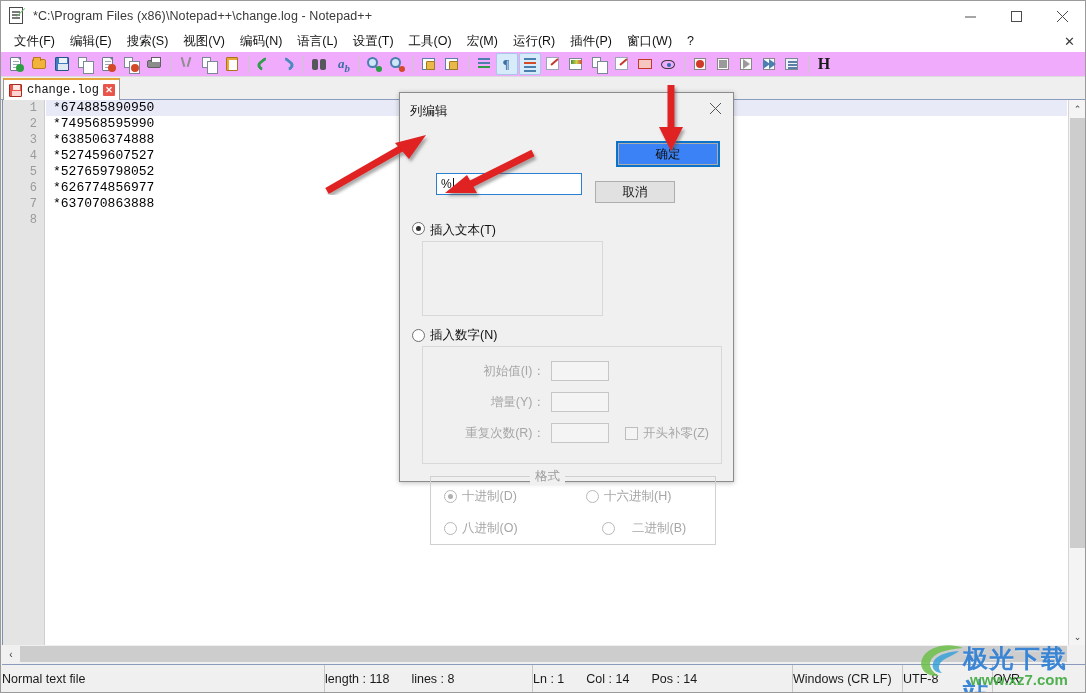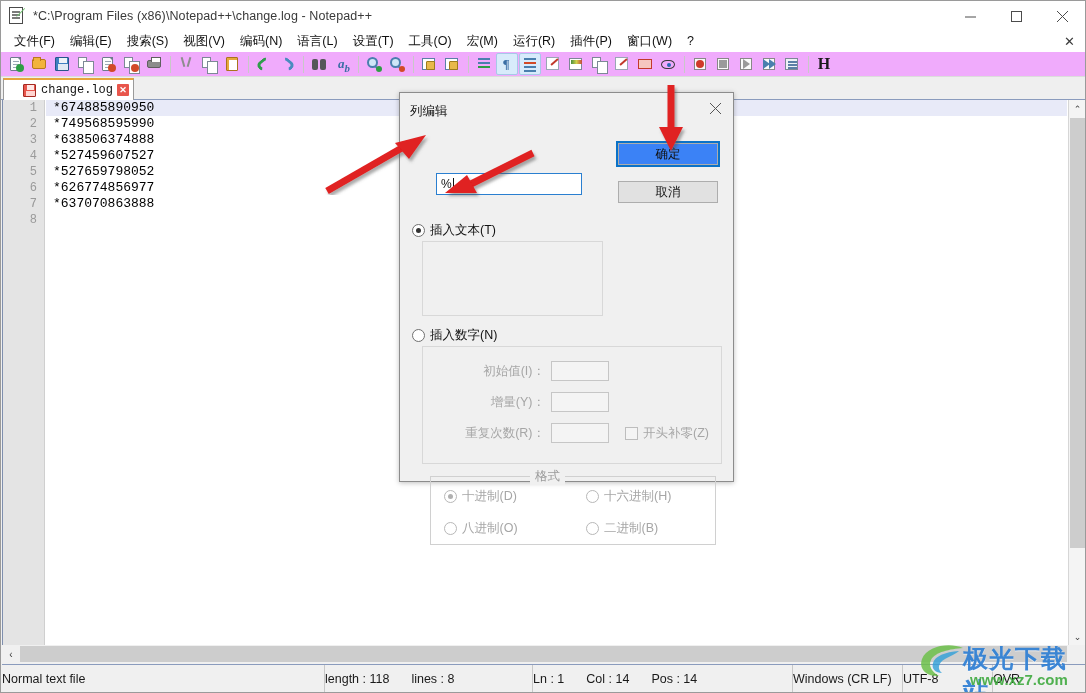--- a/index.html
+++ b/index.html
@@ -170,21 +170,21 @@
 
   
   #tabbar {
     position: absolute; left: 0; top: 76px; width: 1084px; height: 23px;
     background: #efefef; border-bottom: 1px solid #8a9bbd;
   }
   #file-tab {
     position: absolute; left: 2px; top: 1px; height: 22px;
     background: #ffffff; border: 1px solid #9a9a9a; border-bottom: none;
     border-top: 2px solid #e8a33d;
-    display: flex; align-items: center; padding: 0 4px 0 19px;
+    display: flex; align-items: center; padding: 0 4px 0 5px;
   }
   .tab-save-icon {
     width: 13px; height: 13px; background: #e8554b; border: 1px solid #a52a22;
     border-radius: 1px; position: relative; margin-right: 5px; flex:none;
   }
   .tab-save-icon:before { content:""; position:absolute; left:3px; top:0; width:7px; height:5px; background:#ffe8e6; }
   .tab-save-icon:after { content:""; position:absolute; left:2px; bottom:0; width:9px; height:5px; background:#ffd4d0; }
   #tab-label { font-family:"Liberation Mono", monospace; font-size:12px; color:#111; }
   #tab-close {
     width: 12px; height: 12px; margin-left: 4px; background:#e8554b; color:#fff;
@@ -255,21 +255,21 @@
   .radio {
     width:13px; height:13px; border:1px solid #707070; border-radius:50%;
     background:#fff; position:relative; flex:none;
   }
   .radio.on:after { content:""; position:absolute; left:3px; top:3px; width:5px; height:5px;
     background:#333; border-radius:50%; }
   .radio.dis { border-color:#b8b8b8; }
   .radio.dis.on:after { background:#b0b0b0; }
   .rlabel { font-size:12.5px; color:#111; margin-left:5px; }
   .rlabel.dis { color:#a6a6a6; }
-  #radio-text-row { position:absolute; left:12px; top:129px; display:flex; align-items:center; }
+  #radio-text-row { position:absolute; left:12px; top:129px; display:flex; }
   #text-group {
     position:absolute; left:22px; top:148px; width:181px; height:75px;
     background:#f0f0f0; border:1px solid #d8d8d8;
   }
   #text-input {
     position:absolute; left:435px; top:172px; width:146px; height:22px;
     background:#fff; border:1px solid #2a7fd0; display:flex; align-items:center;
     padding-left:4px; font-size:12px; color:#111; font-family:"Liberation Sans",sans-serif;
   }
   .caret { display:inline-block; width:1px; height:13px; background:#111; margin-left:1px; }
@@ -291,21 +291,21 @@
     font-size:12.5px; color:#9a9a9a;
   }
   .fmt-opt { position:absolute; display:flex; align-items:center; }
   #btn-ok {
     position:absolute; left:617px; top:142px; width:100px; height:22px;
     background:#3b82f6; border:1px solid #adadad; outline:2px solid #0a72c8;
     display:flex; align-items:center; justify-content:center;
     font-size:12.5px; color:#111;
   }
   #btn-cancel {
-    position:absolute; left:617px; top:180px; width:100px; height:22px;
+    position:absolute; left:594px; top:180px; width:80px; height:22px;
     background:#e1e1e1; border:1px solid #adadad;
     display:flex; align-items:center; justify-content:center;
     font-size:12.5px; color:#111;
   }
 
   
   .annot { position:absolute; pointer-events:none; }
 
   
   #watermark {
@@ -663,21 +663,21 @@
       <span class="rlabel dis">十进制(D)</span>
     </div>
     <div class="fmt-opt" style="left:186px; top:395px;">
       <span class="radio dis"></span>
       <span class="rlabel dis">十六进制(H)</span>
     </div>
     <div class="fmt-opt" style="left:44px; top:427px;">
       <span class="radio dis"></span>
       <span class="rlabel dis">八进制(O)</span>
     </div>
-    <div class="fmt-opt" style="left:186px; top:427px;">
+    <div class="fmt-opt" style="left:202px; top:427px;gap:12px;">
       <span class="radio dis"></span>
       <span class="rlabel dis">二进制(B)</span>
     </div>
   </div>
 
   <div id="text-input">
     <span>%</span>
       <span class="caret"></span>
   </div>
   <div id="btn-ok">确定</div>

